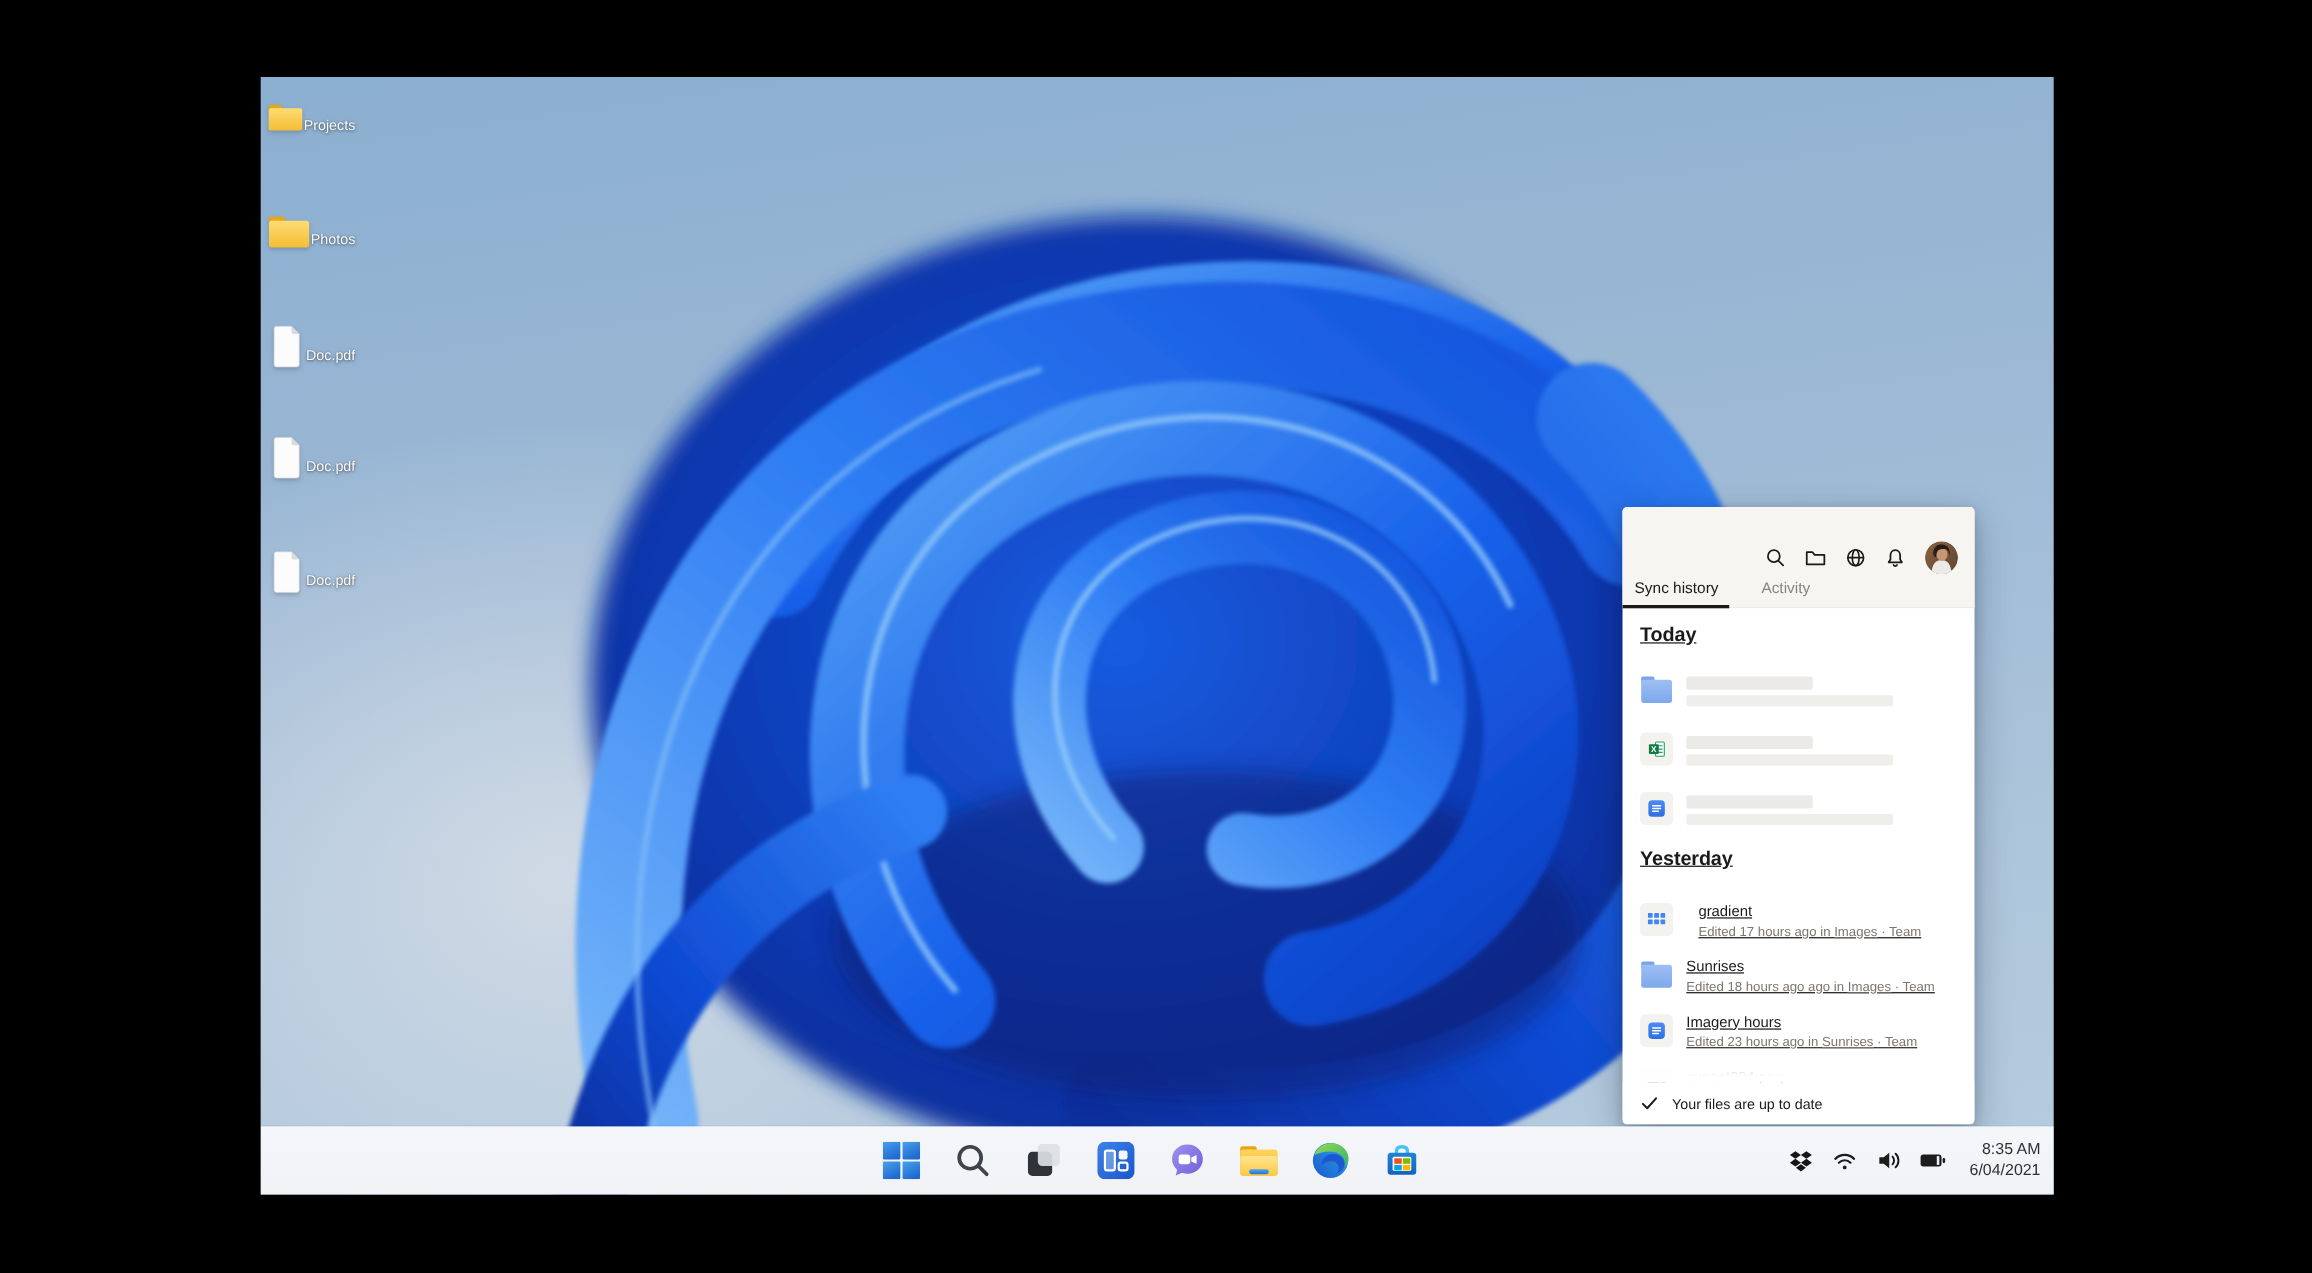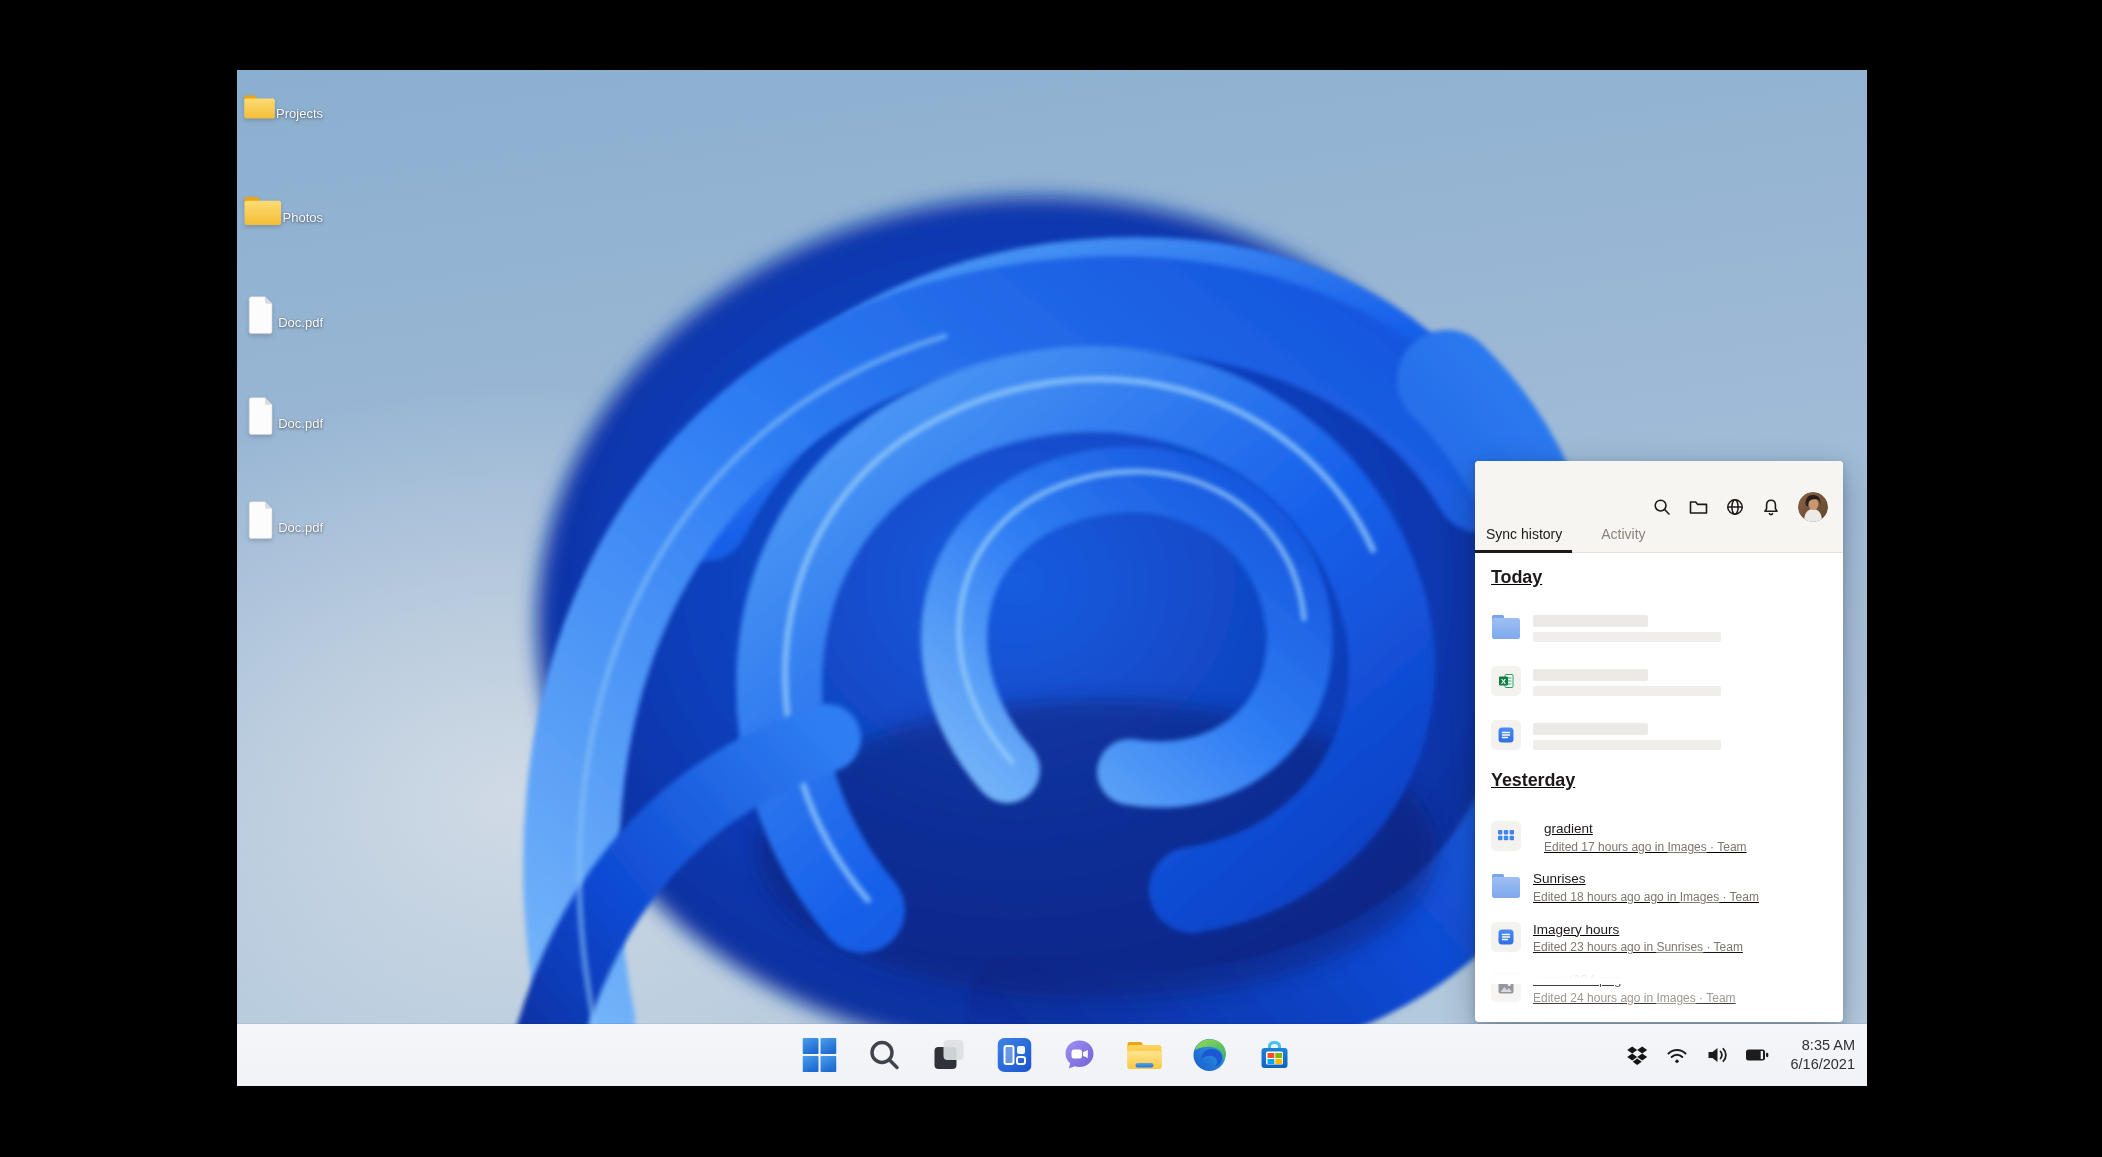--- a/index.html
+++ b/index.html
@@ -32,21 +32,21 @@
   .tb-center{
     position:absolute;left:calc(50% - 5px);top:0;height:100%;transform:translateX(-50%);
     display:flex;align-items:center;gap:21px;
   }
   .tb-btn{width:44px;height:44px;border-radius:6px;display:flex;align-items:center;justify-content:center;cursor:pointer;}
   .tray{position:absolute;right:8px;top:0;height:100%;display:flex;align-items:center;gap:14px;}
   .tray-ic{display:flex;align-items:center;justify-content:center;width:26px;height:26px;cursor:pointer;}
   .clock{margin-left:6px;text-align:right;font-size:14.5px;color:#2f2f31;line-height:1.32;cursor:pointer;padding-right:4px;}
   
   .panel{
-    position:absolute;left:1238px;top:391px;width:368px;height:561px;z-index:5;
+    position:absolute;left:1238px;top:391px;width:320px;height:561px;z-index:5;
     background:#fff;border-radius:4px;
     box-shadow:0 12px 34px rgba(15,25,50,.30),0 3px 10px rgba(15,25,50,.18);
   }
   .p-head{
     position:relative;height:92px;background:#f7f5f1;border-radius:4px 4px 0 0;
     border-bottom:1px solid #e5e2dc;box-sizing:border-box;
   }
   .p-icons{position:absolute;top:31px;right:15px;height:30px;display:flex;align-items:center;gap:18px;}
   .p-icons .pi{display:flex;align-items:center;justify-content:center;cursor:pointer;}
   .avatar{width:30px;height:30px;border-radius:50%;overflow:hidden;display:block;cursor:pointer;}
@@ -373,20 +373,26 @@
             </svg>
           </span>
         </span>
         <span class="ytxt">
           <div class="ytitle">sunset004.png</div>
           <div class="ymeta"><span>Edited 24 hours ago in </span><span class="lnk">Images</span><span> · Team</span></div>
         </span>
       </div>
 
       <div class="fade"></div>
+      <div class="p-foot">
+        <svg width="15" height="12" viewBox="0 0 15 12" fill="none" stroke="#1e1919" stroke-width="1.8" stroke-linecap="round" stroke-linejoin="round">
+          <path d="M1.5 6.5 L5.5 10.5 L13.5 1.5"></path>
+        </svg>
+        <span>Your files are up to date</span>
+      </div>
     </div>
   </div>
 
   <div class="taskbar">
     <div class="tb-center">
       <div class="tb-btn">
         <svg width="34" height="34" viewBox="0 0 34 34">
           <defs>
               <linearGradient id="twin" x1="0" y1="0" x2="0.5" y2="1">
             <stop offset="0%" stop-color="#4aa0ec"></stop>
@@ -522,18 +528,18 @@
       </span>
       <span class="tray-ic">
         <svg width="24" height="20" viewBox="0 0 24 20">
           <rect x="1" y="4.5" width="19" height="11" rx="2.5" fill="#1c1c1c"></rect>
           <rect x="15.7" y="6" width="2.3" height="8" fill="#f2f3f7"></rect>
           <rect x="21" y="7.8" width="2.3" height="4.4" rx="1.1" fill="#1c1c1c"></rect>
         </svg>
       </span>
       <div class="clock">
         <div>8:35 AM</div>
-        <div>6/16/2021</div>
+        <div>6/04/2021</div>
       </div>
     </div>
   </div>
 
 </div>
 
 </body></html>

